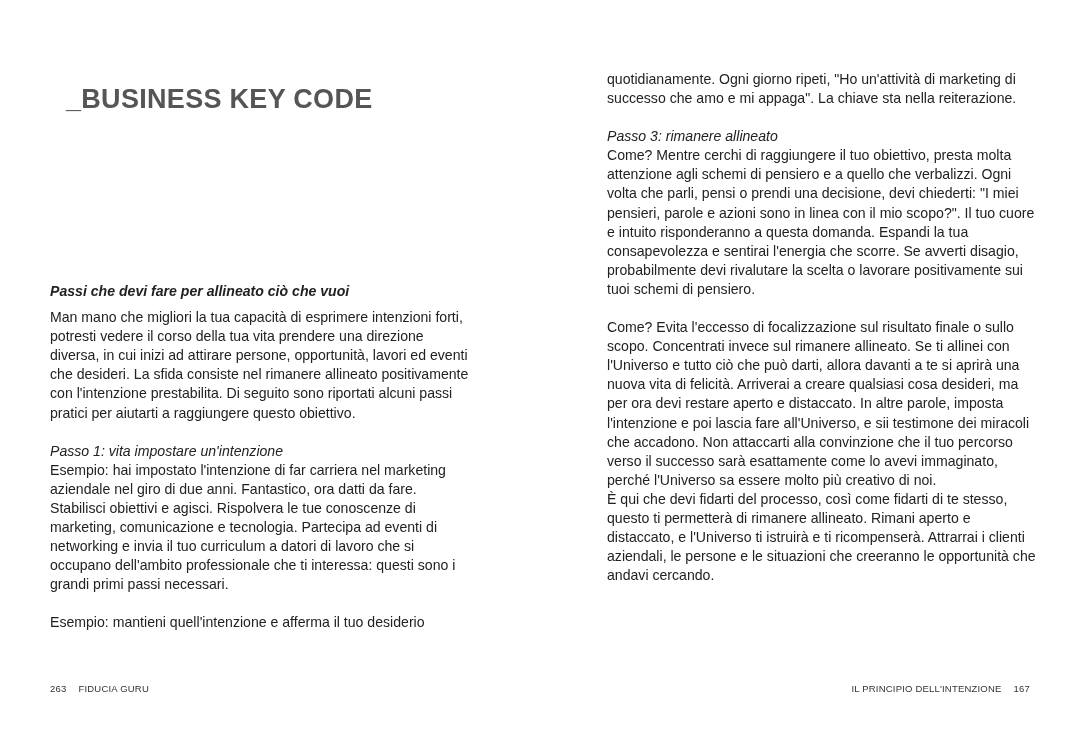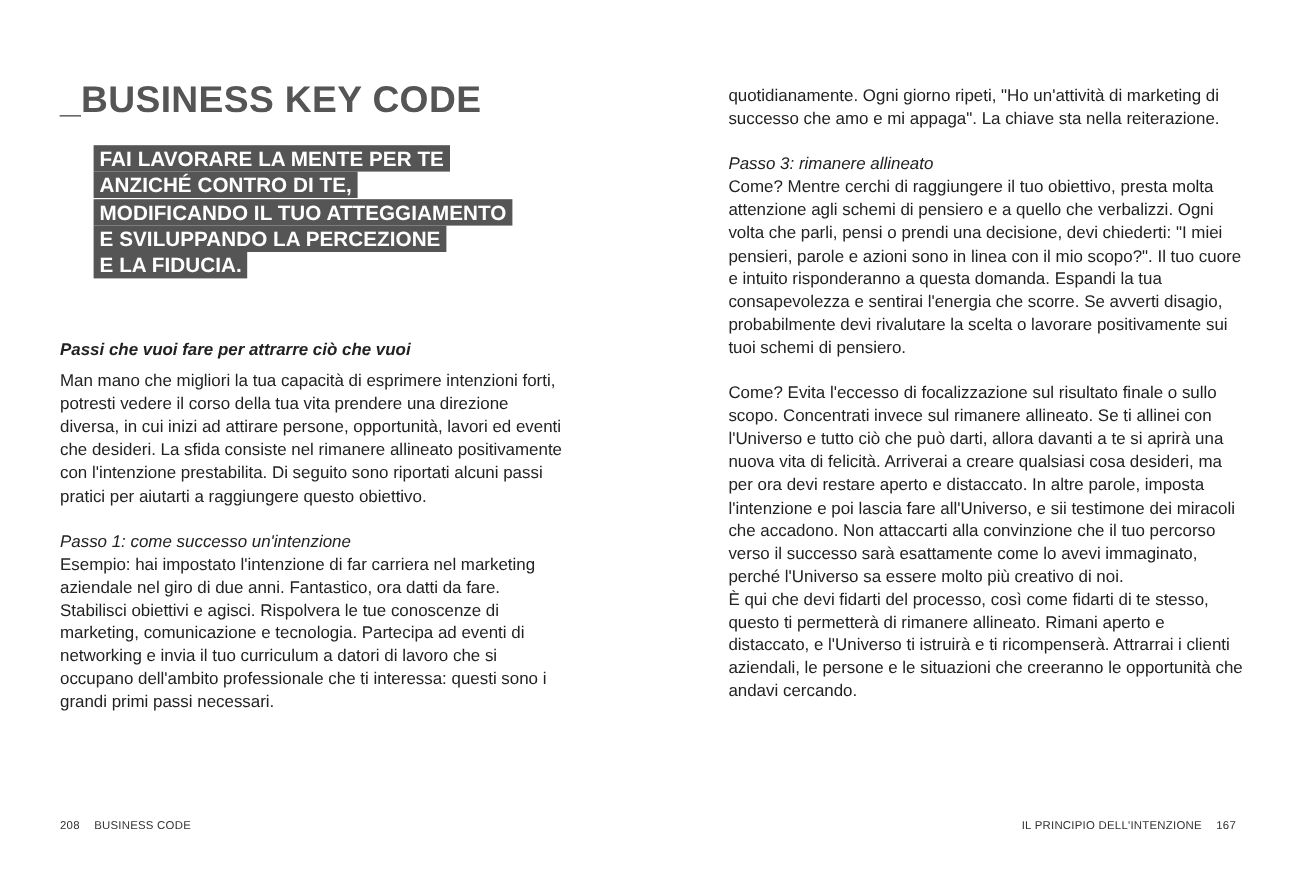--- a/index.html
+++ b/index.html
@@ -20,22 +20,22 @@
       top: 0;
       height: 742px;
     }
     .page-left { left: 0; width: 540px; }
     .page-right { left: 540px; width: 540px; }
 
     .section-title {
       position: absolute;
       left: 50px;
       top: 66px;
-      margin: 0;
-      font-size: 31px;
+      margin: 16px;
+      font-size: 27px;
       font-weight: bold;
       letter-spacing: 0.3px;
       color: #555555;
       line-height: 34px;
       white-space: nowrap;
     }
 
     .quote-block {
       position: absolute;
       left: 78px;
@@ -95,40 +95,34 @@
     .footer-right { right: 50px; text-align: left; }
     .footer .num { margin: 0 6px; }
   </style>
 </head>
 <body>
 
 <div class="page page-left">
 
   <h1 class="section-title">_BUSINESS KEY CODE</h1>
 
-  <div class="quote-block">
-    <div class="quote-line"><span>FAI LAVORARE LA MENTE PER TE</span></div>
-    <div class="quote-line"><span>ANZICHÉ CONTRO DI TE,</span></div>
-    <div class="quote-line"><span>MODIFICANDO IL TUO ATTEGGIAMENTO</span></div>
-    <div class="quote-line"><span>E SVILUPPANDO LA PERCEZIONE</span></div>
-    <div class="quote-line"><span>E LA FIDUCIA.</span></div>
-  </div>
 
   <div class="text-col left-col">
-    <p class="subhead">Passi che vuoi fare per attrarre ciò che vuoi</p>
+    <p class="subhead">Passi che devi fare per allineato ciò che vuoi</p>
     <div class="gap-sm"></div>
     <p class="para">Man mano che migliori la tua capacità di esprimere intenzioni forti, potresti vedere il corso della tua vita prendere una direzione diversa, in cui inizi ad attirare persone, opportunità, lavori ed eventi che desideri. La sfida consiste nel rimanere allineato positivamente con l'intenzione prestabilita. Di seguito sono riportati alcuni passi pratici per aiutarti a raggiungere questo obiettivo.</p>
     <div class="gap-md"></div>
-    <p class="subhead normal-weight">Passo 1: come successo un'intenzione</p>
+    <p class="subhead normal-weight">Passo 1: vita impostare un'intenzione</p>
     <p class="para">Esempio: hai impostato l'intenzione di far carriera nel marketing aziendale nel giro di due anni. Fantastico, ora datti da fare. Stabilisci obiettivi e agisci. Rispolvera le tue conoscenze di marketing, comunicazione e tecnologia. Partecipa ad eventi di networking e invia il tuo curriculum a datori di lavoro che si occupano dell'ambito professionale che ti interessa: questi sono i grandi primi passi necessari.</p>
     <div class="gap-md"></div>
+    <p class="para">Esempio: mantieni quell'intenzione e afferma il tuo desiderio</p>
   </div>
 
   <div class="footer footer-left">
-    <span>208</span><span class="num"></span><span>BUSINESS CODE</span>
+    <span>263</span><span class="num"></span><span>FIDUCIA GURU</span>
   </div>
 </div>
 
 <div class="page page-right">
   <div class="text-col right-col" style="left:67px;">
     <p class="para">quotidianamente. Ogni giorno ripeti, "Ho un'attività di marketing di successo che amo e mi appaga". La chiave sta nella reiterazione.</p>
     <div class="gap-md"></div>
     <p class="subhead normal-weight">Passo 3: rimanere allineato</p>
     <p class="para">Come? Mentre cerchi di raggiungere il tuo obiettivo, presta molta attenzione agli schemi di pensiero e a quello che verbalizzi. Ogni volta che parli, pensi o prendi una decisione, devi chiederti: "I miei pensieri, parole e azioni sono in linea con il mio scopo?". Il tuo cuore e intuito risponderanno a questa domanda. Espandi la tua consapevolezza e sentirai l'energia che scorre. Se avverti disagio, probabilmente devi rivalutare la scelta o lavorare positivamente sui tuoi schemi di pensiero.</p>
     <div class="gap-md"></div>

